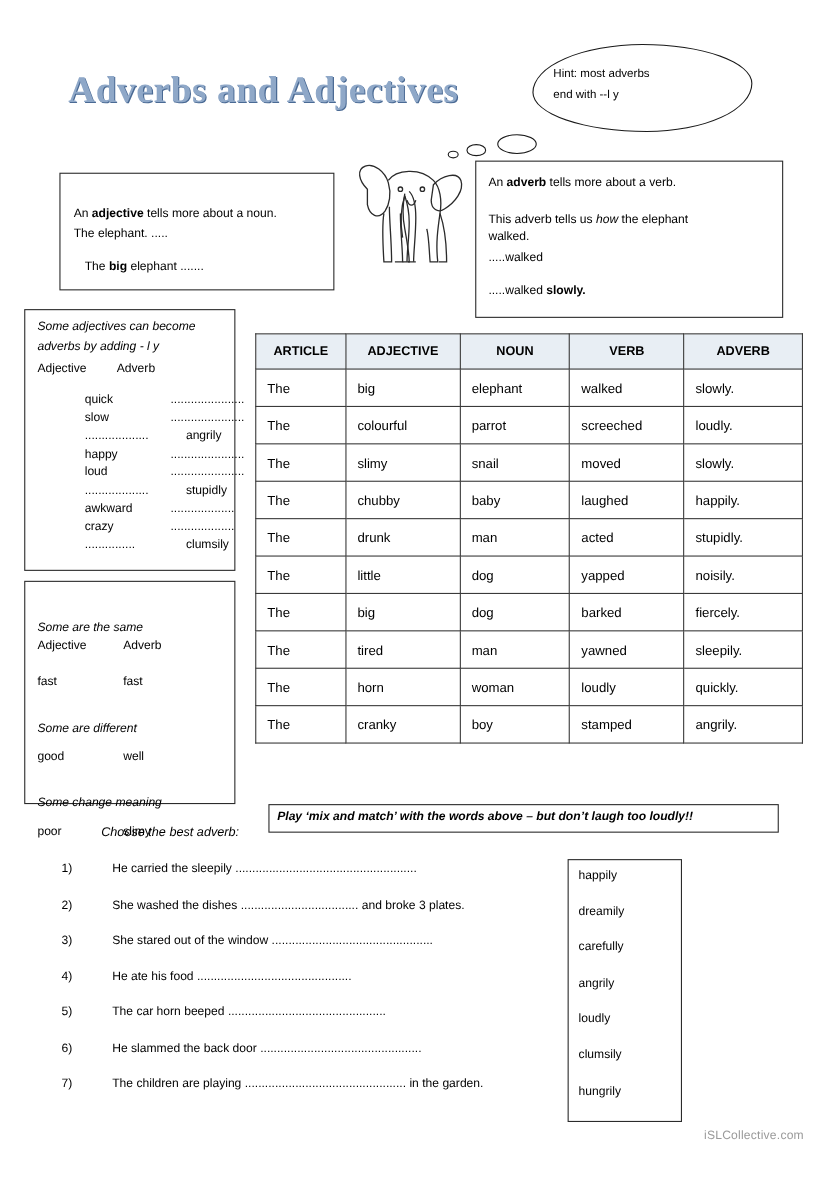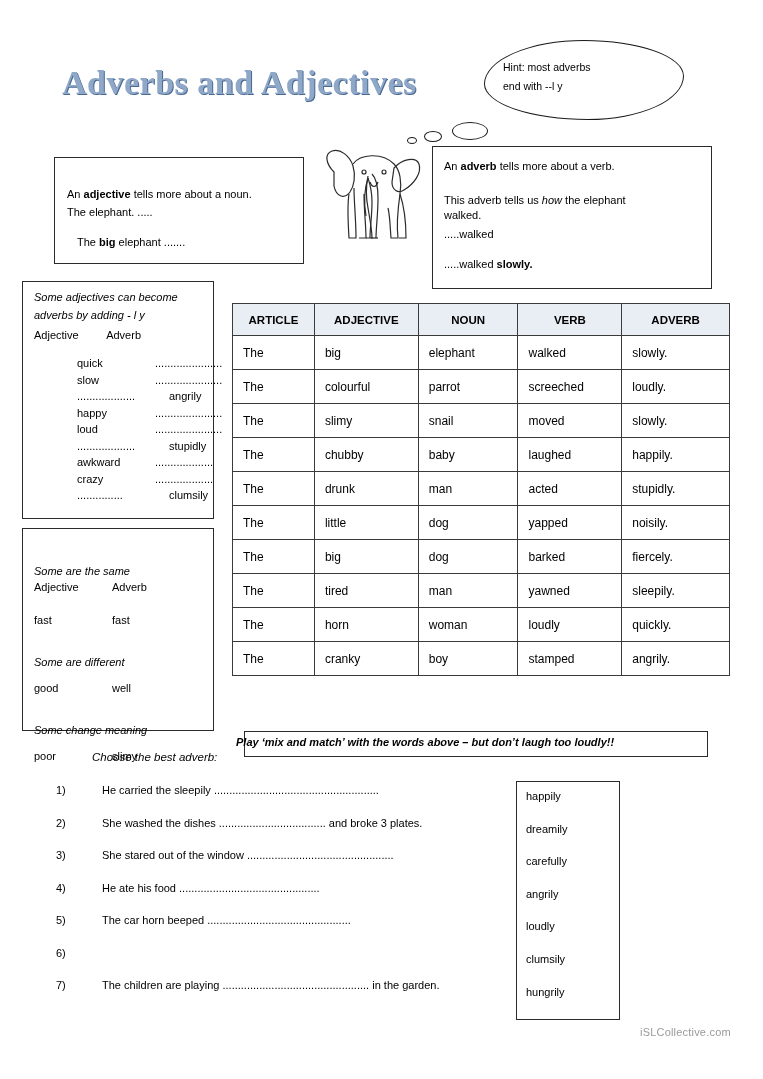--- a/index.html
+++ b/index.html
@@ -156,21 +156,21 @@
   .play-box {
     position: absolute;
     left: 244px; top: 731px;
     width: 464px; height: 26px;
     border: 1.1px solid #2b2b2b;
     box-sizing: border-box;
     background: #fff;
   }
   .play-text {
     position: absolute;
-    left: 236px; top: 736px;
+    left: 252px; top: 736px;
     font-size: 11px;
     font-style: italic;
     font-weight: bold;
   }
 
   
   .choose {
     position: absolute;
     left: 92px; top: 751px;
     font-size: 11.5px;
@@ -456,20 +456,21 @@
     <div class="q">
         <span class="num">4)</span>
         <span class="txt">He ate his food ..............................................</span>
       </div>
     <div class="q">
         <span class="num">5)</span>
         <span class="txt">The car horn beeped ...............................................</span>
       </div>
     <div class="q">
         <span class="num">6)</span>
+        <span class="txt">He slammed the back door ................................................</span>
       </div>
     <div class="q">
         <span class="num">7)</span>
         <span class="txt">The children are playing ................................................ in the garden.</span>
       </div>
   </div>
 
   <div class="box word-box"></div>
   <div class="word-list">
     <div class="w">happily</div>

